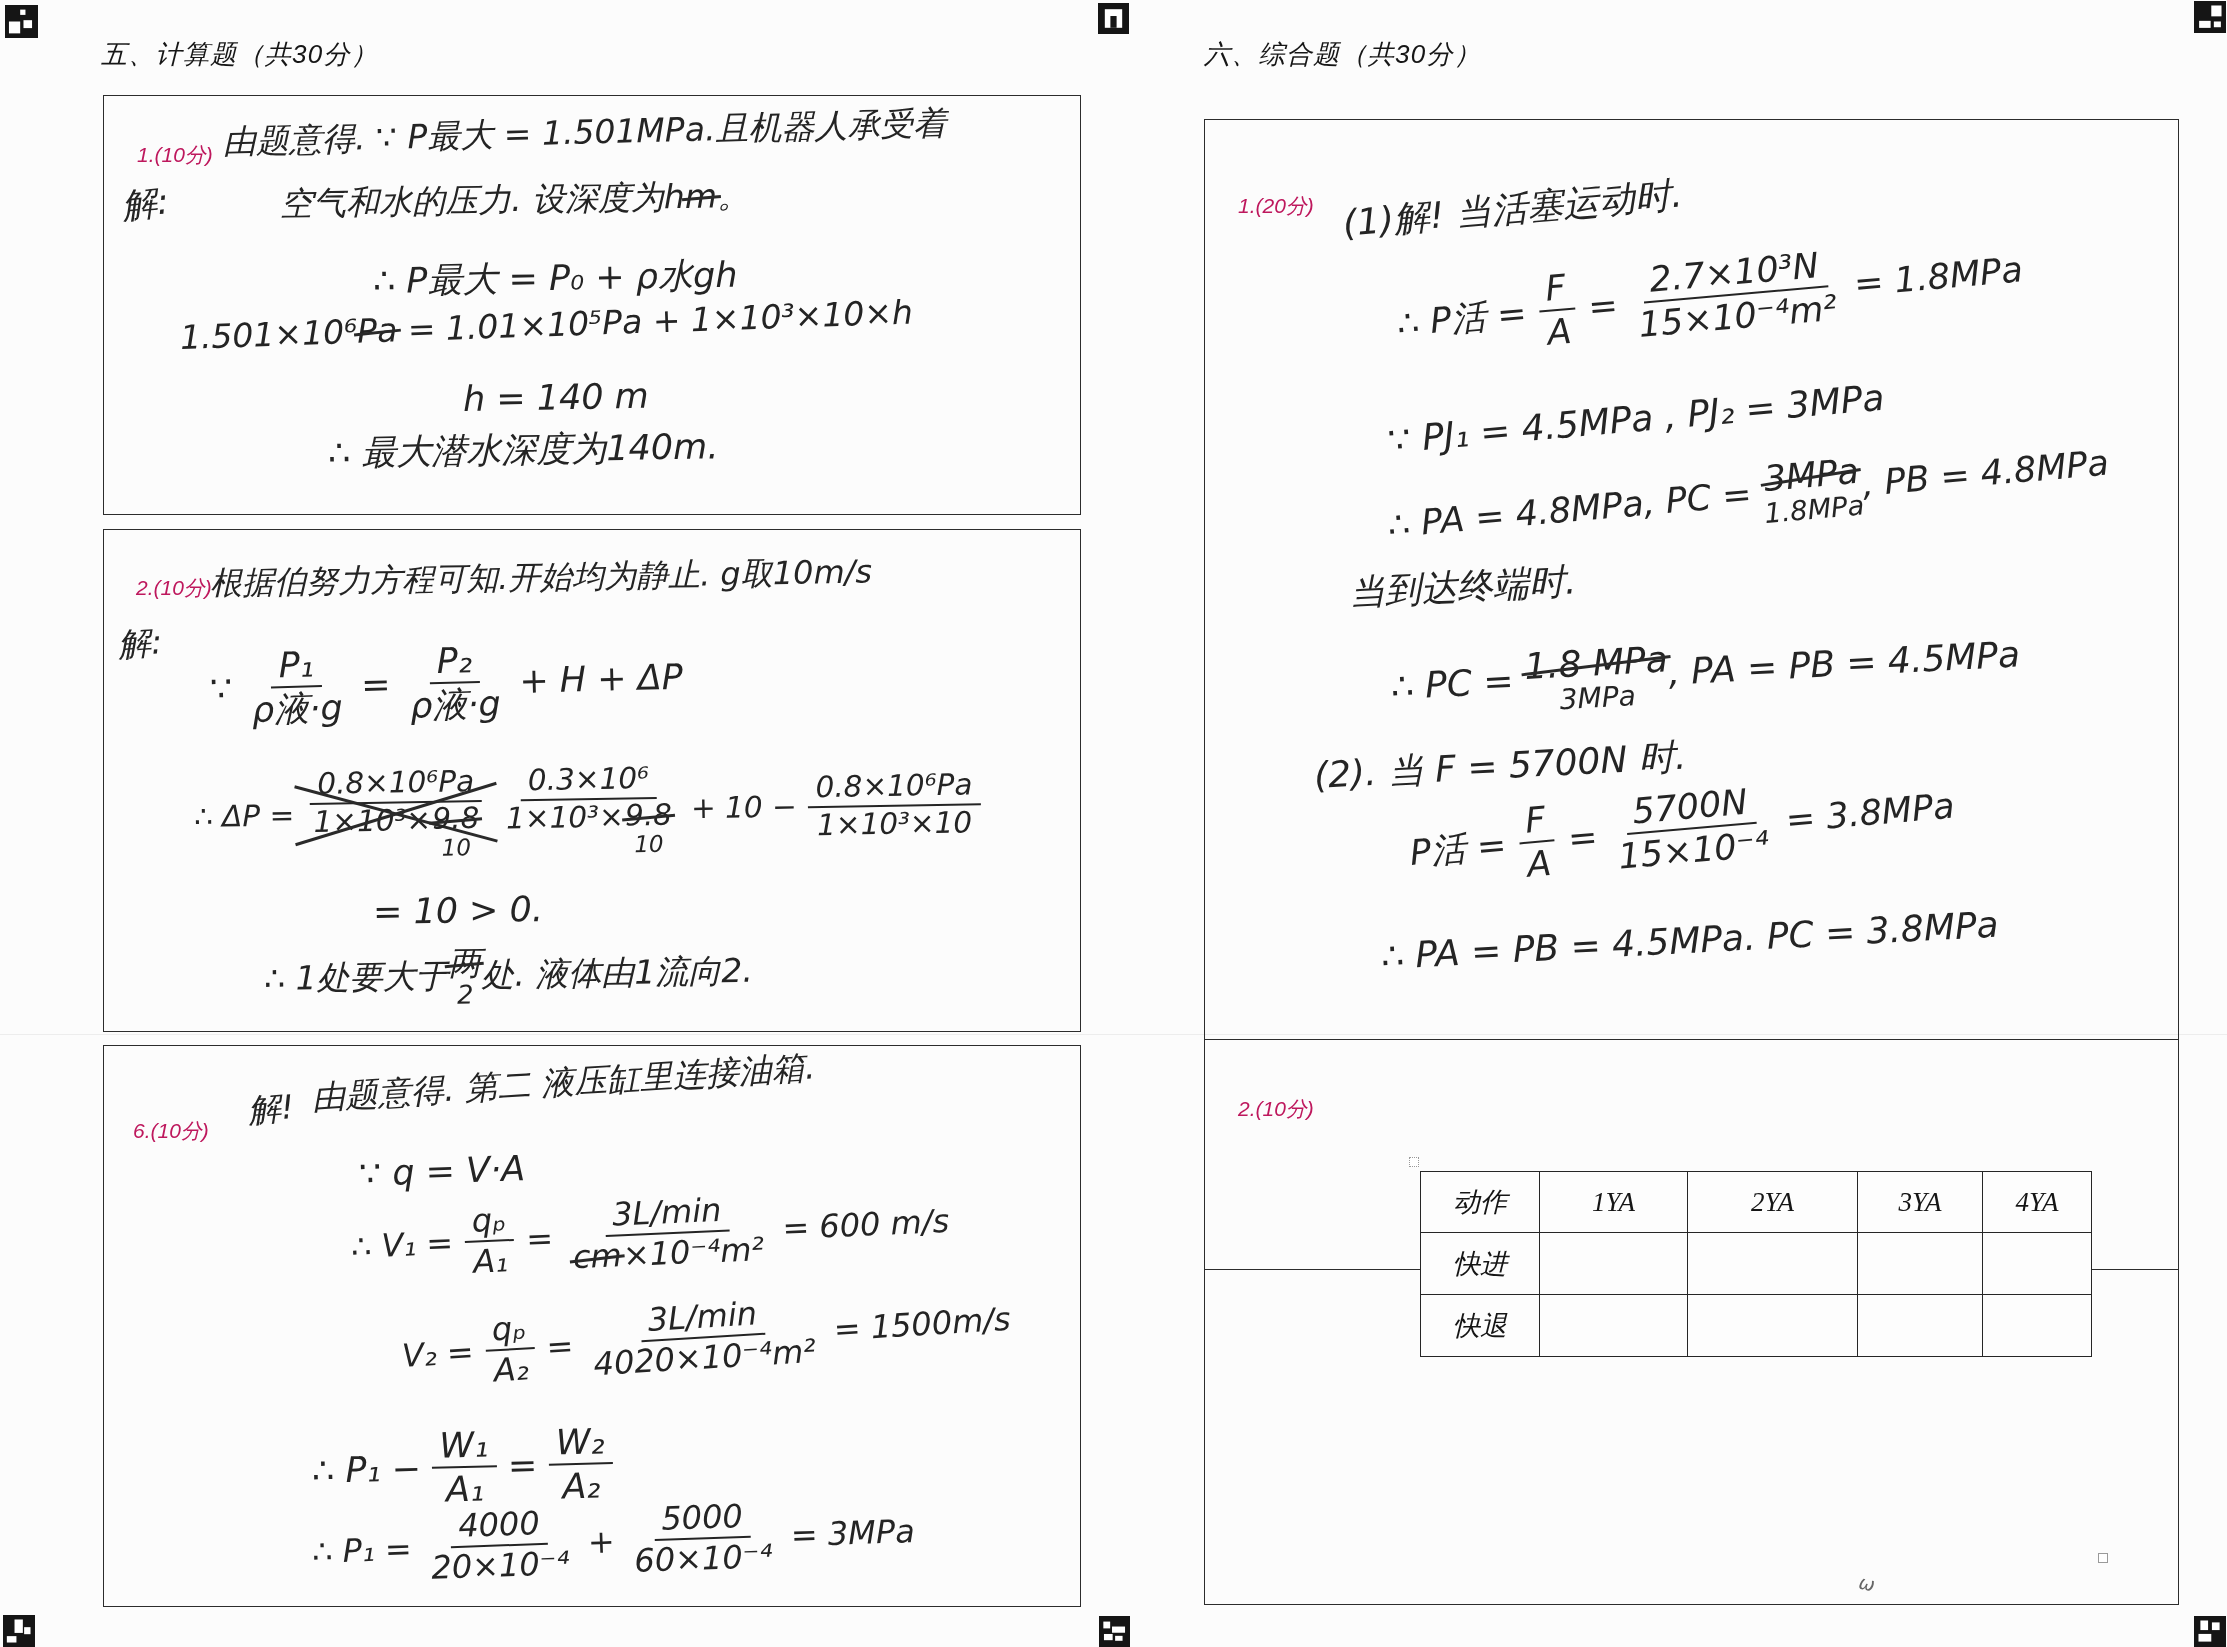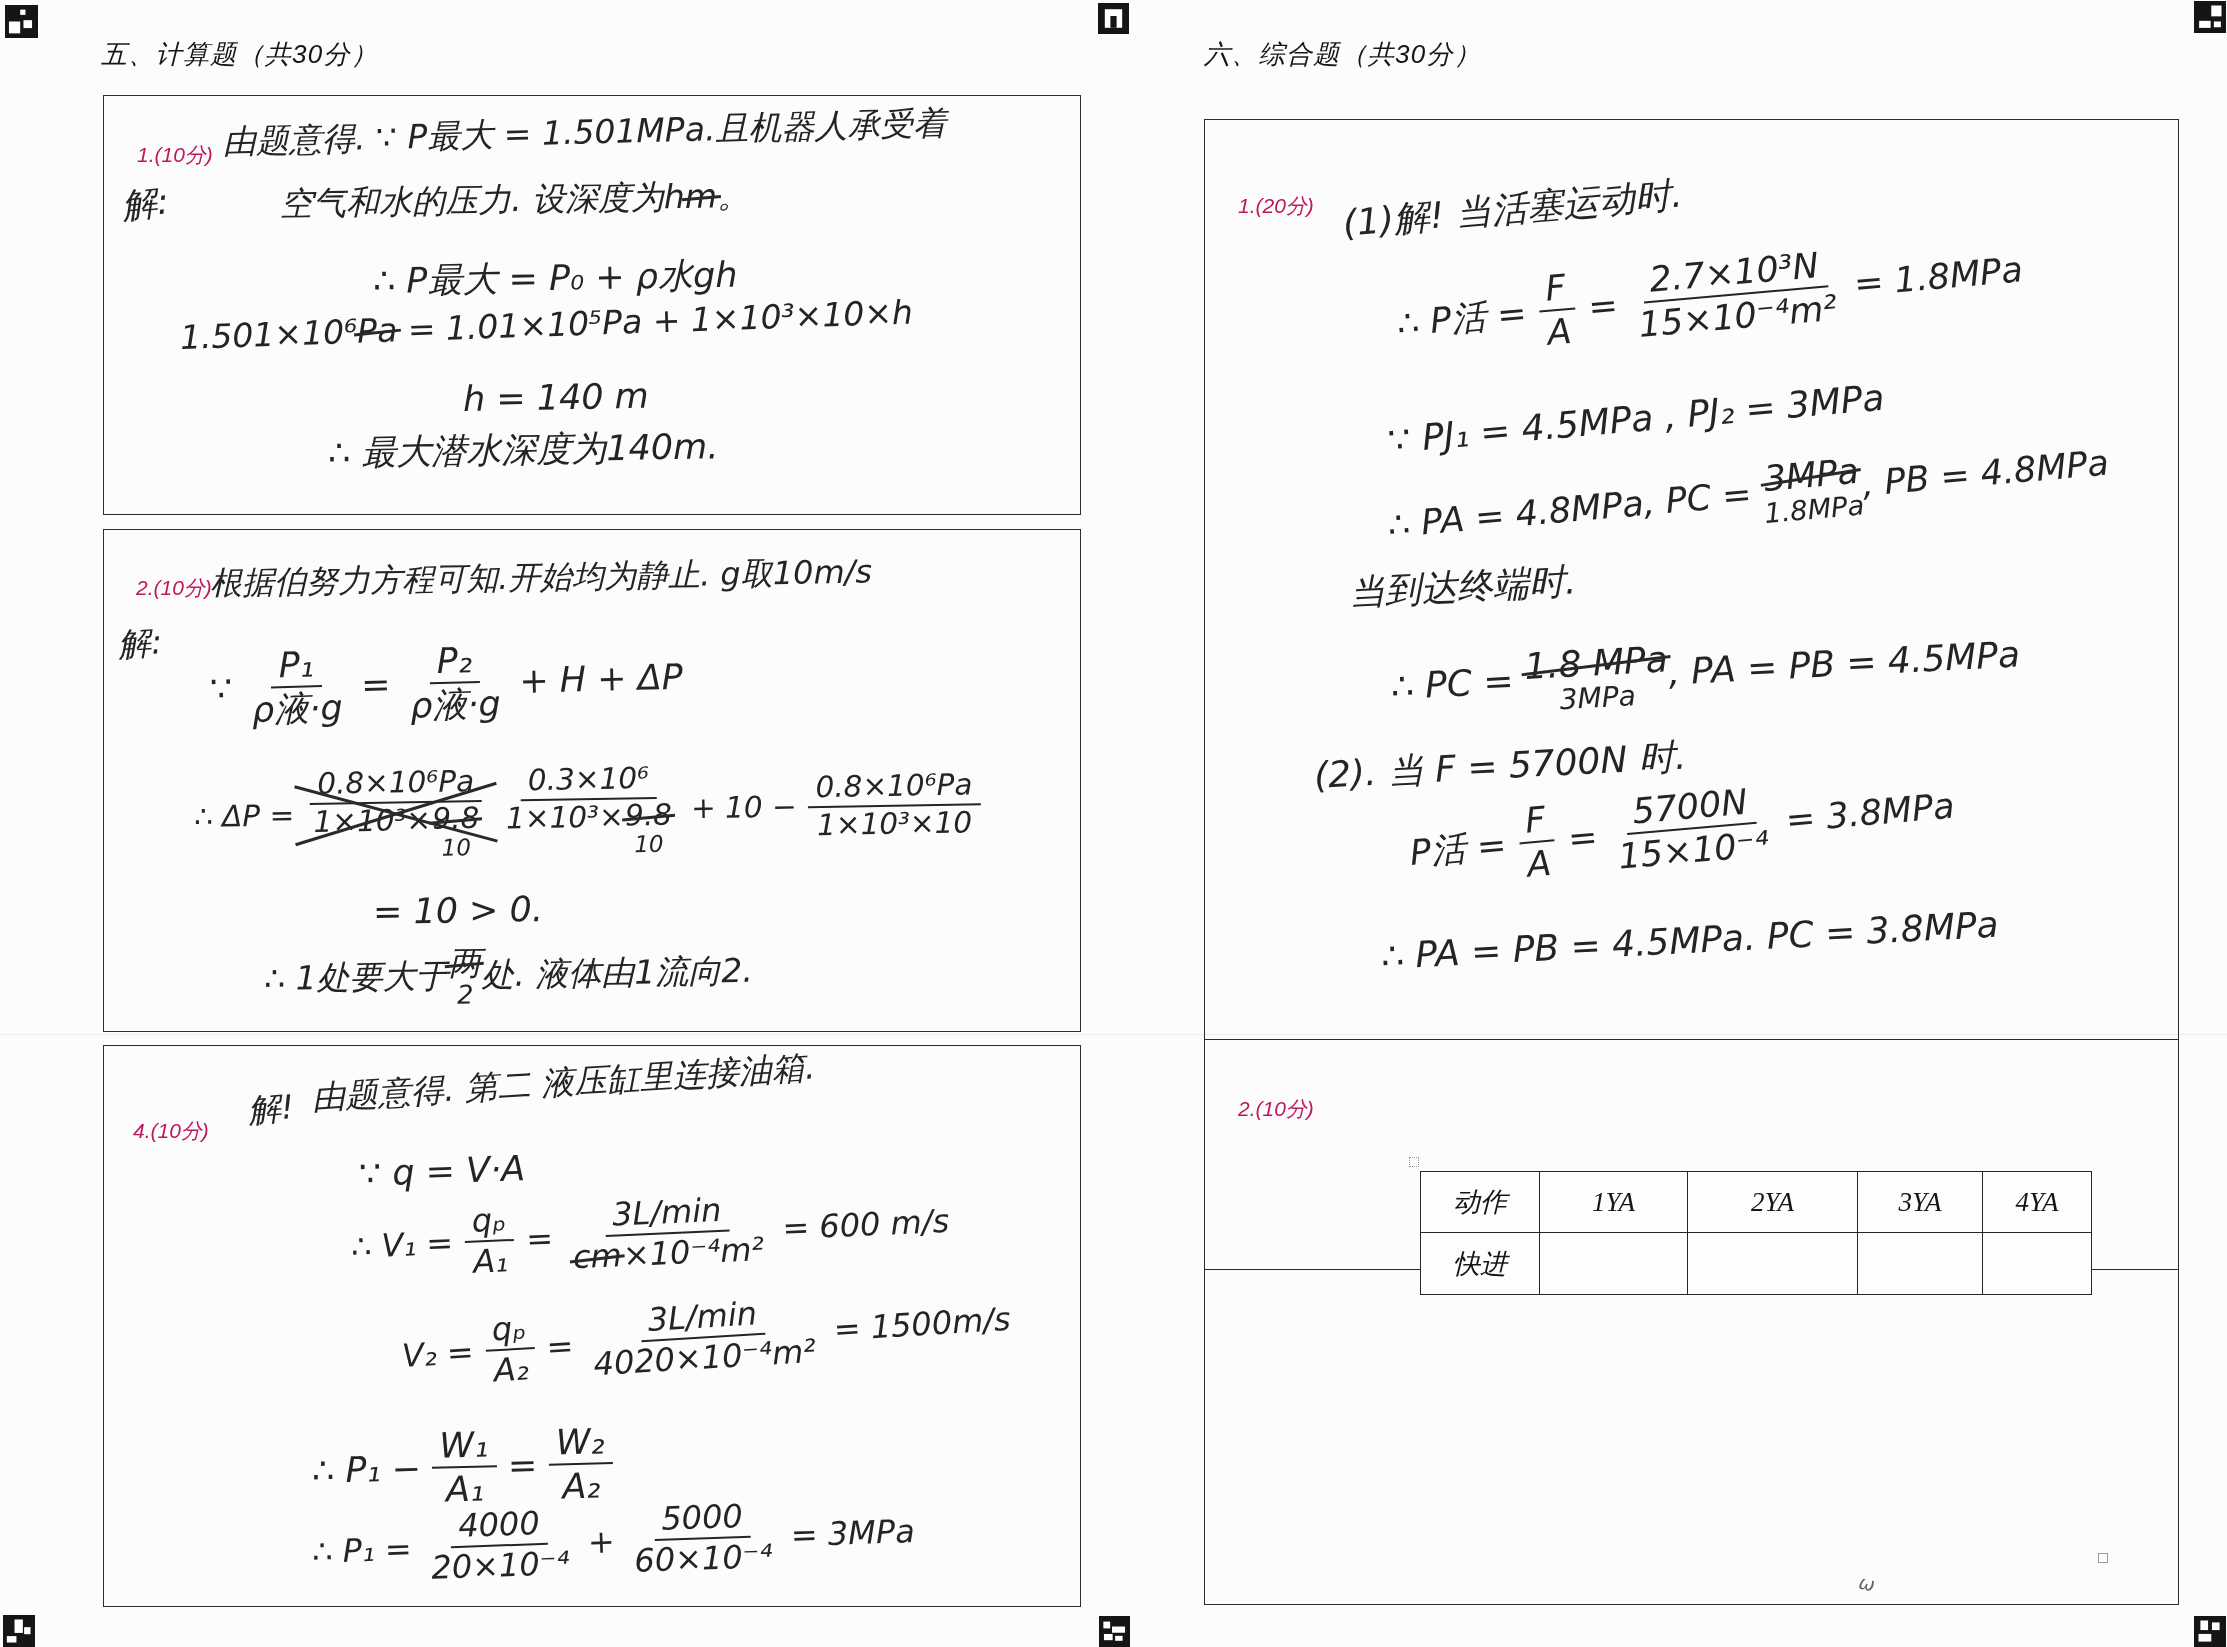--- a/index.html
+++ b/index.html
@@ -136,21 +136,21 @@
         </span>
     </div>
     <div class="hw" style="left:269px;top:362px;font-size:35px;transform:rotate(-1deg)">= 10 &gt; 0.</div>
     <div class="hw" style="left:160px;top:420px;font-size:33px;transform:rotate(-1deg)"><span>∴ 1处要大于</span><span class="fix">
           <span class="strike">两</span>
           <span class="below">2</span>
         </span><span>处. 液体由1流向2.</span></div>
   </div>
 
   <div class="box" style="left:103px;top:1045px;width:978px;height:562px">
-    <div class="plabel" style="left:29px;top:71px">4.(10分)</div>
+    <div class="plabel" style="left:29px;top:71px">6.(10分)</div>
     <div class="hw" style="left:144px;top:46px;font-size:33px;transform:rotate(-5deg)">解!</div>
     <div class="hw" style="left:208px;top:33px;font-size:33px;transform:rotate(-3.5deg)">由题意得. 第二 液压缸里连接油箱.</div>
     <div class="hw" style="left:255px;top:108px;font-size:35px;transform:rotate(-2deg)">∵ q = V·A</div>
     <div class="hw eq" style="left:247px;top:164px;font-size:32px;transform:rotate(-2.5deg)">
       <span>∴ V₁ =</span>
       <span class="frac">
           <span class="num">qₚ</span>
           <span class="den">A₁</span>
         </span>
       <span>=</span>
@@ -267,20 +267,27 @@
         <th>3YA</th>
         <th>4YA</th>
       </tr>
       <tr style="height:62px">
         <td>快进</td>
         <td></td>
             <td></td>
             <td></td>
             <td></td>
       </tr>
+      <tr style="height:62px">
+        <td>快退</td>
+        <td></td>
+            <td></td>
+            <td></td>
+            <td></td>
+      </tr>
     </tbody>
       </table>
     <div class="handle" style="left:893px;top:513px"></div>
     <div class="stray" style="left:654px;top:532px;font-size:19px;transform:rotate(12deg)">ω</div>
   </div>
 
 </div>
 
 
 </body></html>

